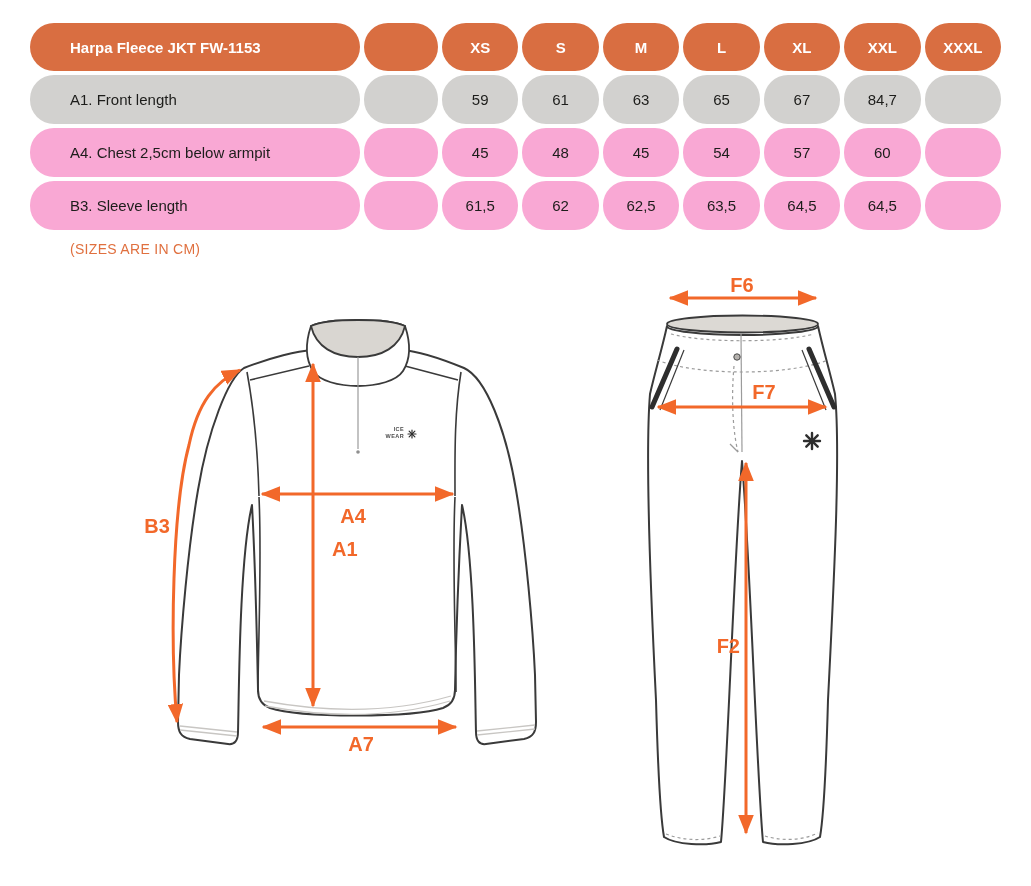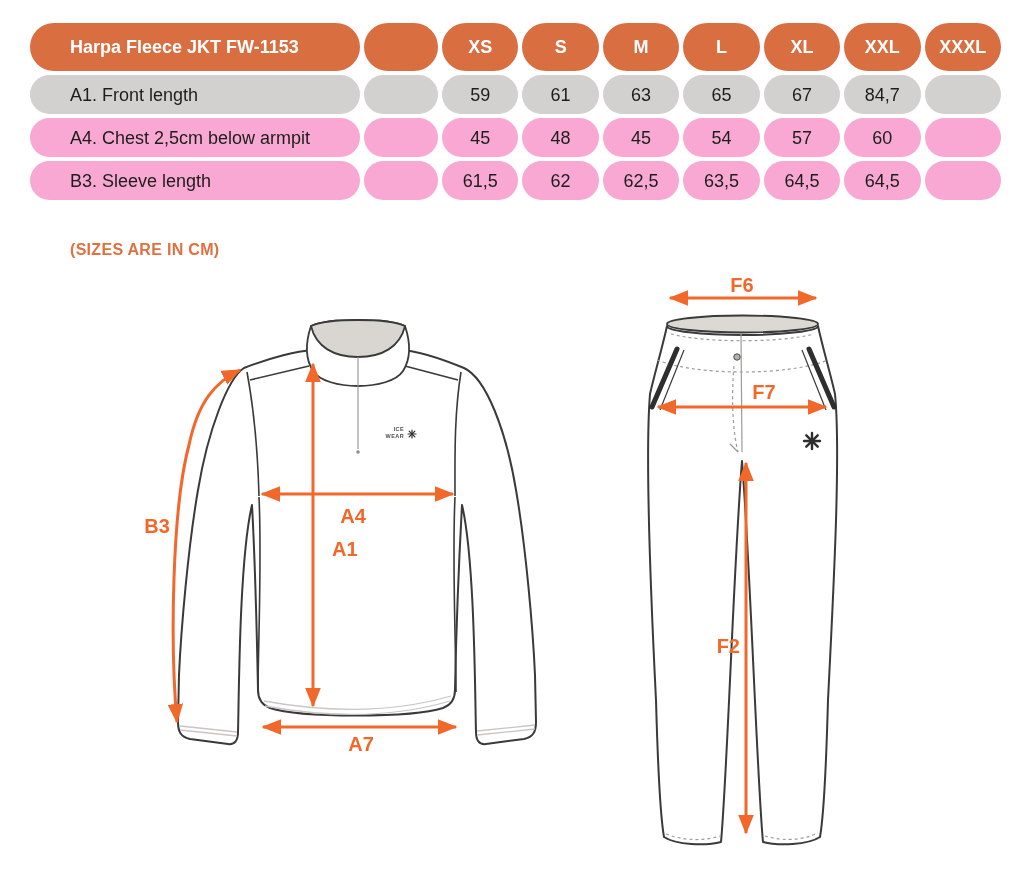--- a/index.html
+++ b/index.html
@@ -9,33 +9,33 @@
     font-family:"Liberation Sans",sans-serif;
     color:#1d1d1b;
   }
   
   .size-table{
     position:absolute;left:26px;top:19px;width:979px;
     border-collapse:separate;border-spacing:4px;table-layout:fixed;
   }
   .size-table th,.size-table td{
     padding:0;vertical-align:middle;text-align:center;
-    font-size:18px;line-height:1;border-radius:24px;
+    font-size:15px;line-height:1;border-radius:24px;
   }
   .size-table thead th{
     background:#D96E41;color:#ffffff;font-weight:bold;height:48px;
   }
-  .size-table td{height:39px;font-weight:normal;}
+  .size-table td{height:49px;font-weight:normal;}
   .size-table .name{text-align:left;padding-left:40px;}
   .row-dark td{background:#D2D1CF;}
   .row-light td{background:#f9a8d4;}
   
   .note{
     position:absolute;left:70px;top:241px;
-    color:#E0703F;font-size:16px;font-weight:bold;letter-spacing:.3px;
+    color:#E0703F;font-size:14px;font-weight:normal;letter-spacing:.3px;
   }
   
   .diagram-svg{position:absolute;left:0;top:0;}
   .outline{fill:#ffffff;stroke:#3a3a3a;stroke-width:2;stroke-linejoin:round;}
   .seam{fill:none;stroke:#3a3a3a;stroke-width:1.6;}
   .stitch{fill:none;stroke:#c8c6c3;stroke-width:1.3;}
   .faint{fill:none;stroke:#9b9b9b;stroke-width:1.2;}
   .dashed{stroke-dasharray:3 3;}
   .arrow{fill:none;stroke:#F2682A;stroke-width:3;}
   .measure-label{

